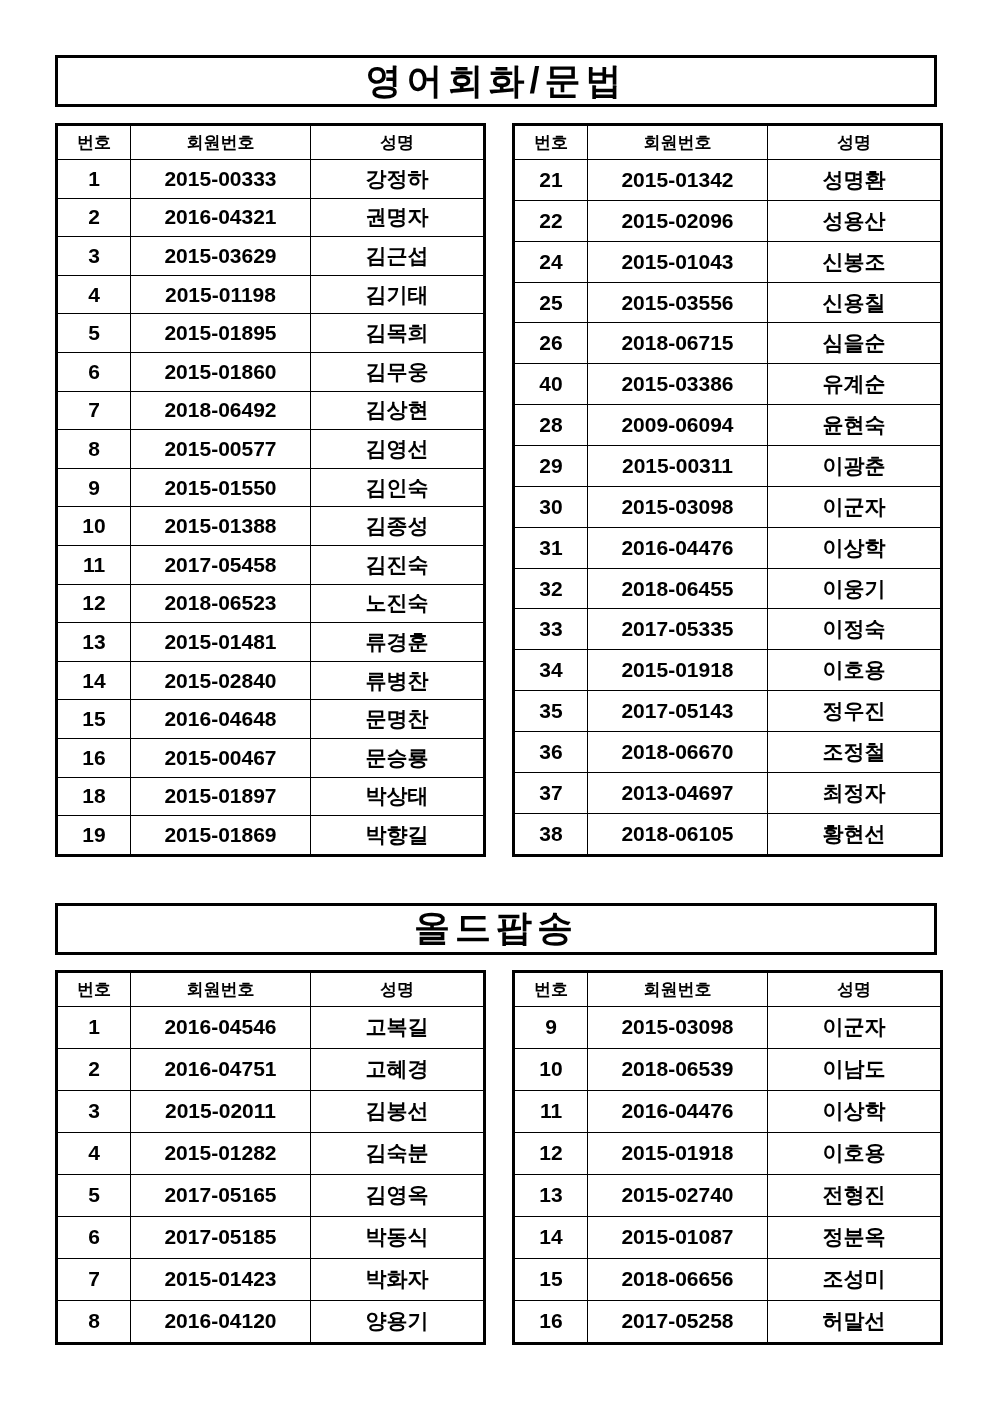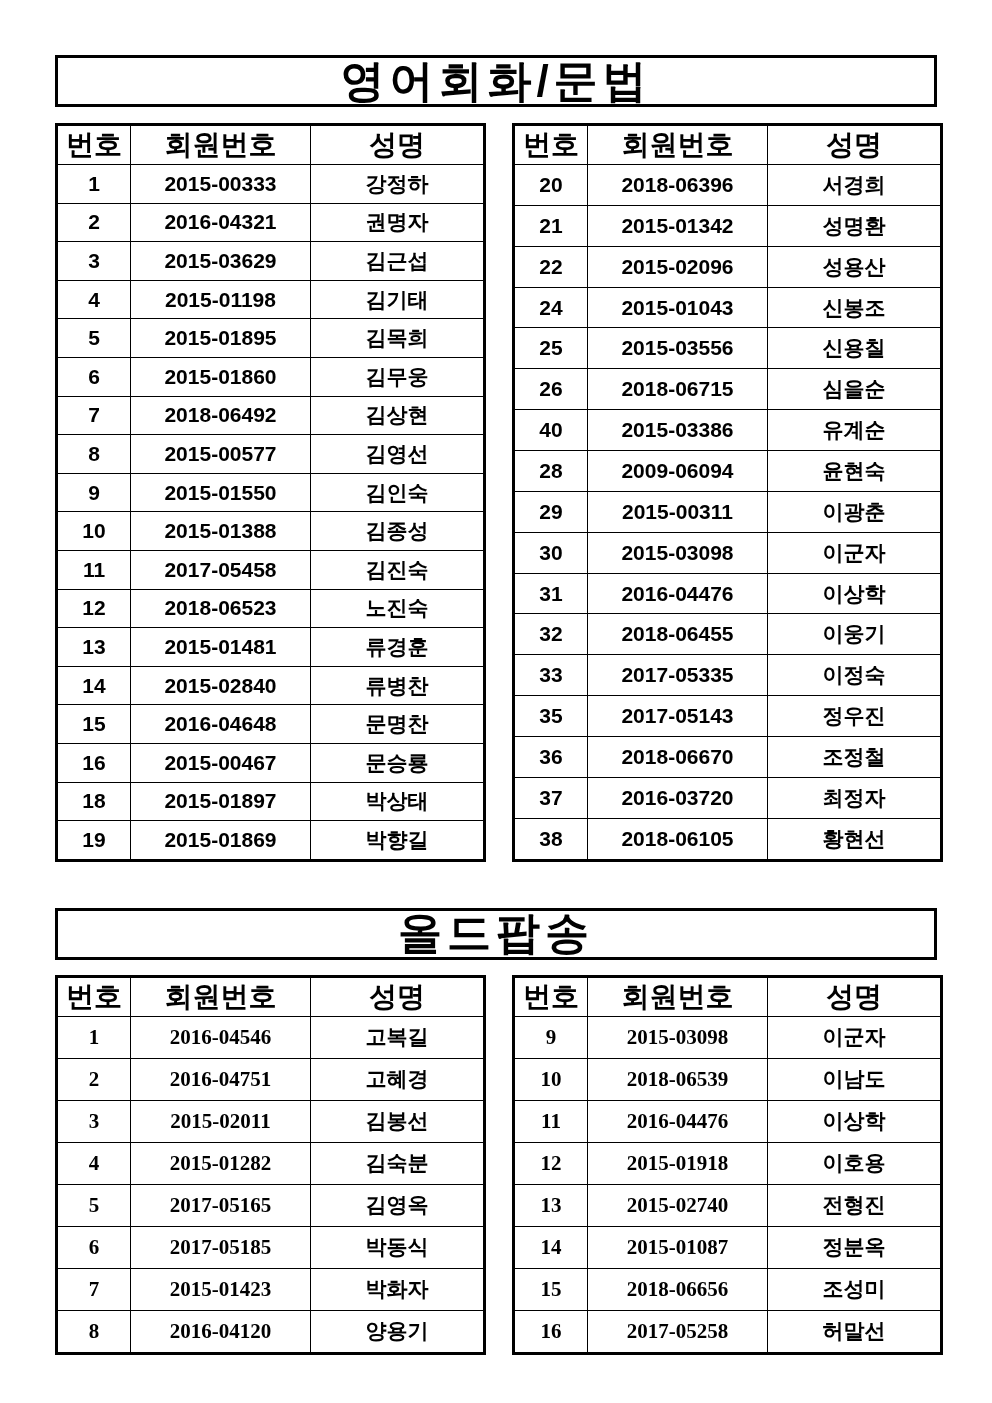--- a/index.html
+++ b/index.html
@@ -22,21 +22,21 @@
     overflow: hidden;
   }
   .title-box {
     box-sizing: border-box;
     width: 882px;
     height: 52px;
     border: 3px solid #000;
     display: flex;
     align-items: center;
     justify-content: center;
-    font-size: 44px;
+    font-size: 36px;
     font-weight: bold;
     letter-spacing: 5px;
     background: #fff;
   }
   .tables-row {
     display: flex;
     gap: 26px;
     margin-top: 16px;
   }
   table.member-table {
@@ -55,33 +55,32 @@
     text-align: center;
     vertical-align: middle;
     padding: 0;
     font-weight: bold;
     color: #000;
     overflow: hidden;
     white-space: nowrap;
   }
   table.member-table th {
     height: 33px;
-    font-size: 28px;
+    font-size: 17px;
   }
   table.s1 td {
     height: 37.6px;
     font-size: 21px;
   }
   table.s2 td {
     height: 41px;
     font-size: 21px;
   }
   .section-2 {
     margin-top: 46px;
-    font-family: Liberation Serif, serif;
   }
   .section-2 .tables-row {
     margin-top: 15px;
   }
 </style>
 </head>
 <body>
 
 <div class="page">
 
@@ -206,25 +205,20 @@
           </colgroup>
         <thead>
           <tr>
             <th>번호</th>
             <th>회원번호</th>
             <th>성명</th>
           </tr>
         </thead>
         <tbody>
             <tr>
-              <td>20</td>
-              <td>2018-06396</td>
-              <td>서경희</td>
-            </tr>
-            <tr>
               <td>21</td>
               <td>2015-01342</td>
               <td>성명환</td>
             </tr>
             <tr>
               <td>22</td>
               <td>2015-02096</td>
               <td>성용산</td>
             </tr>
             <tr>
@@ -271,32 +265,37 @@
               <td>32</td>
               <td>2018-06455</td>
               <td>이웅기</td>
             </tr>
             <tr>
               <td>33</td>
               <td>2017-05335</td>
               <td>이정숙</td>
             </tr>
             <tr>
+              <td>34</td>
+              <td>2015-01918</td>
+              <td>이호용</td>
+            </tr>
+            <tr>
               <td>35</td>
               <td>2017-05143</td>
               <td>정우진</td>
             </tr>
             <tr>
               <td>36</td>
               <td>2018-06670</td>
               <td>조정철</td>
             </tr>
             <tr>
               <td>37</td>
-              <td>2016-03720</td>
+              <td>2013-04697</td>
               <td>최정자</td>
             </tr>
             <tr>
               <td>38</td>
               <td>2018-06105</td>
               <td>황현선</td>
             </tr>
           </tbody>
       </table>
 

